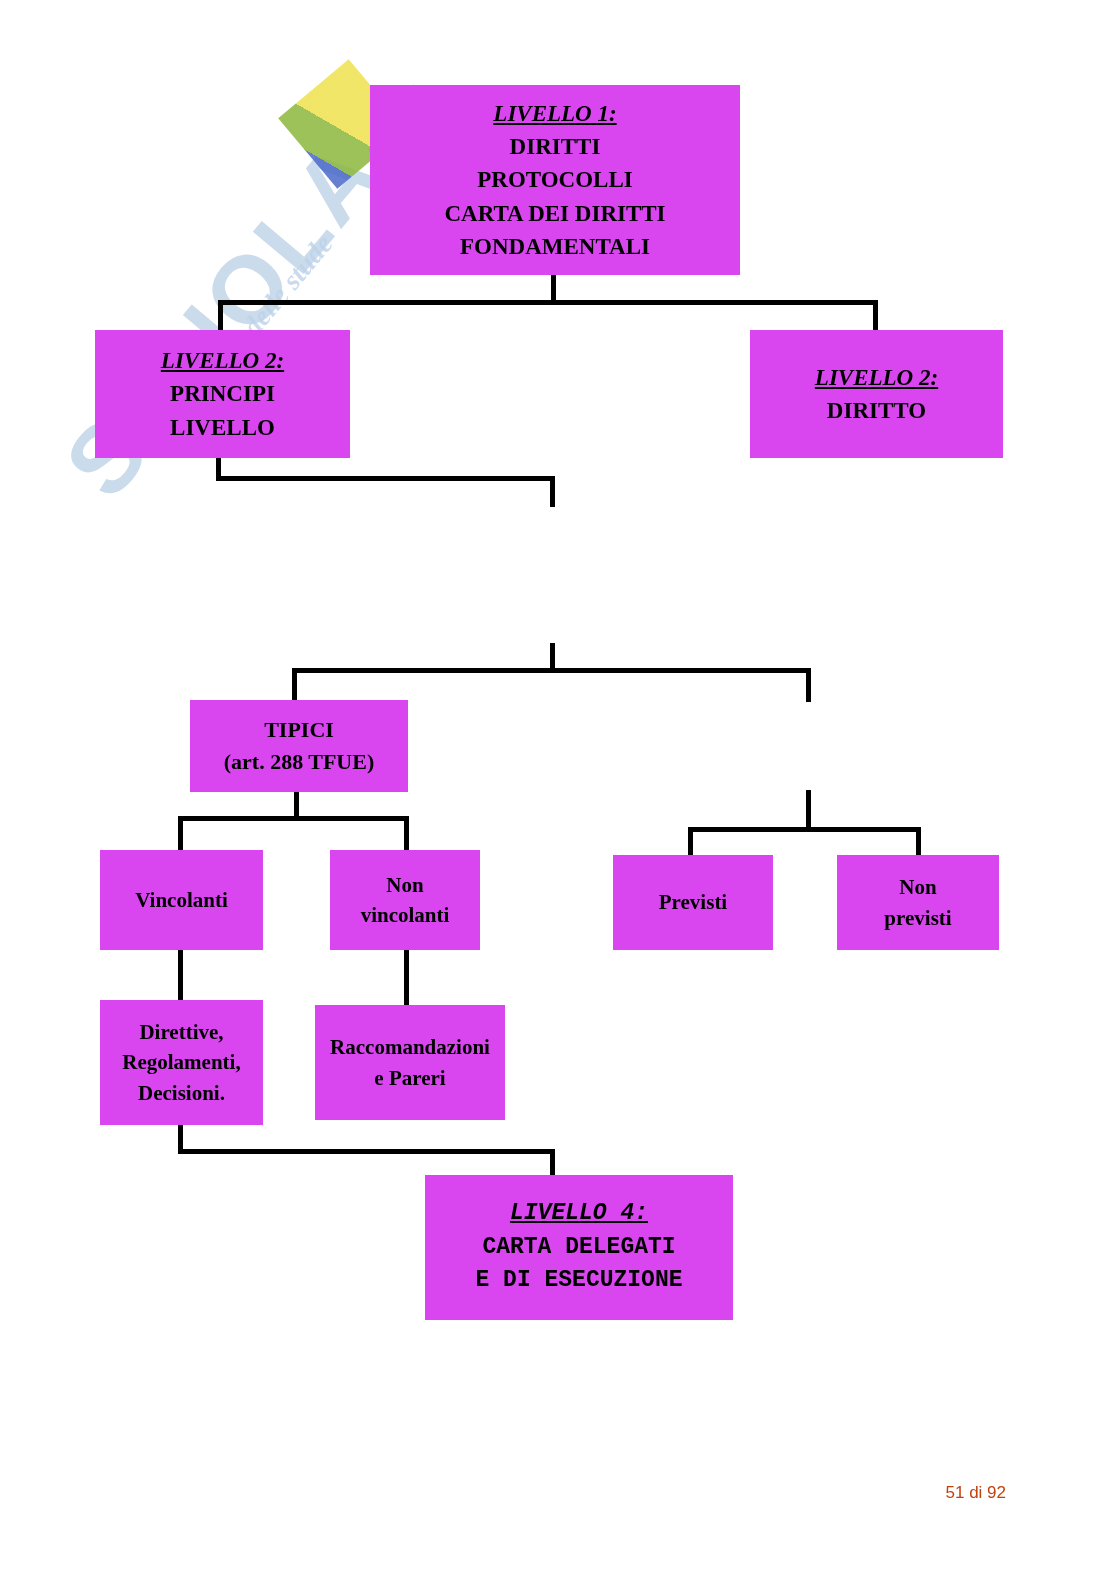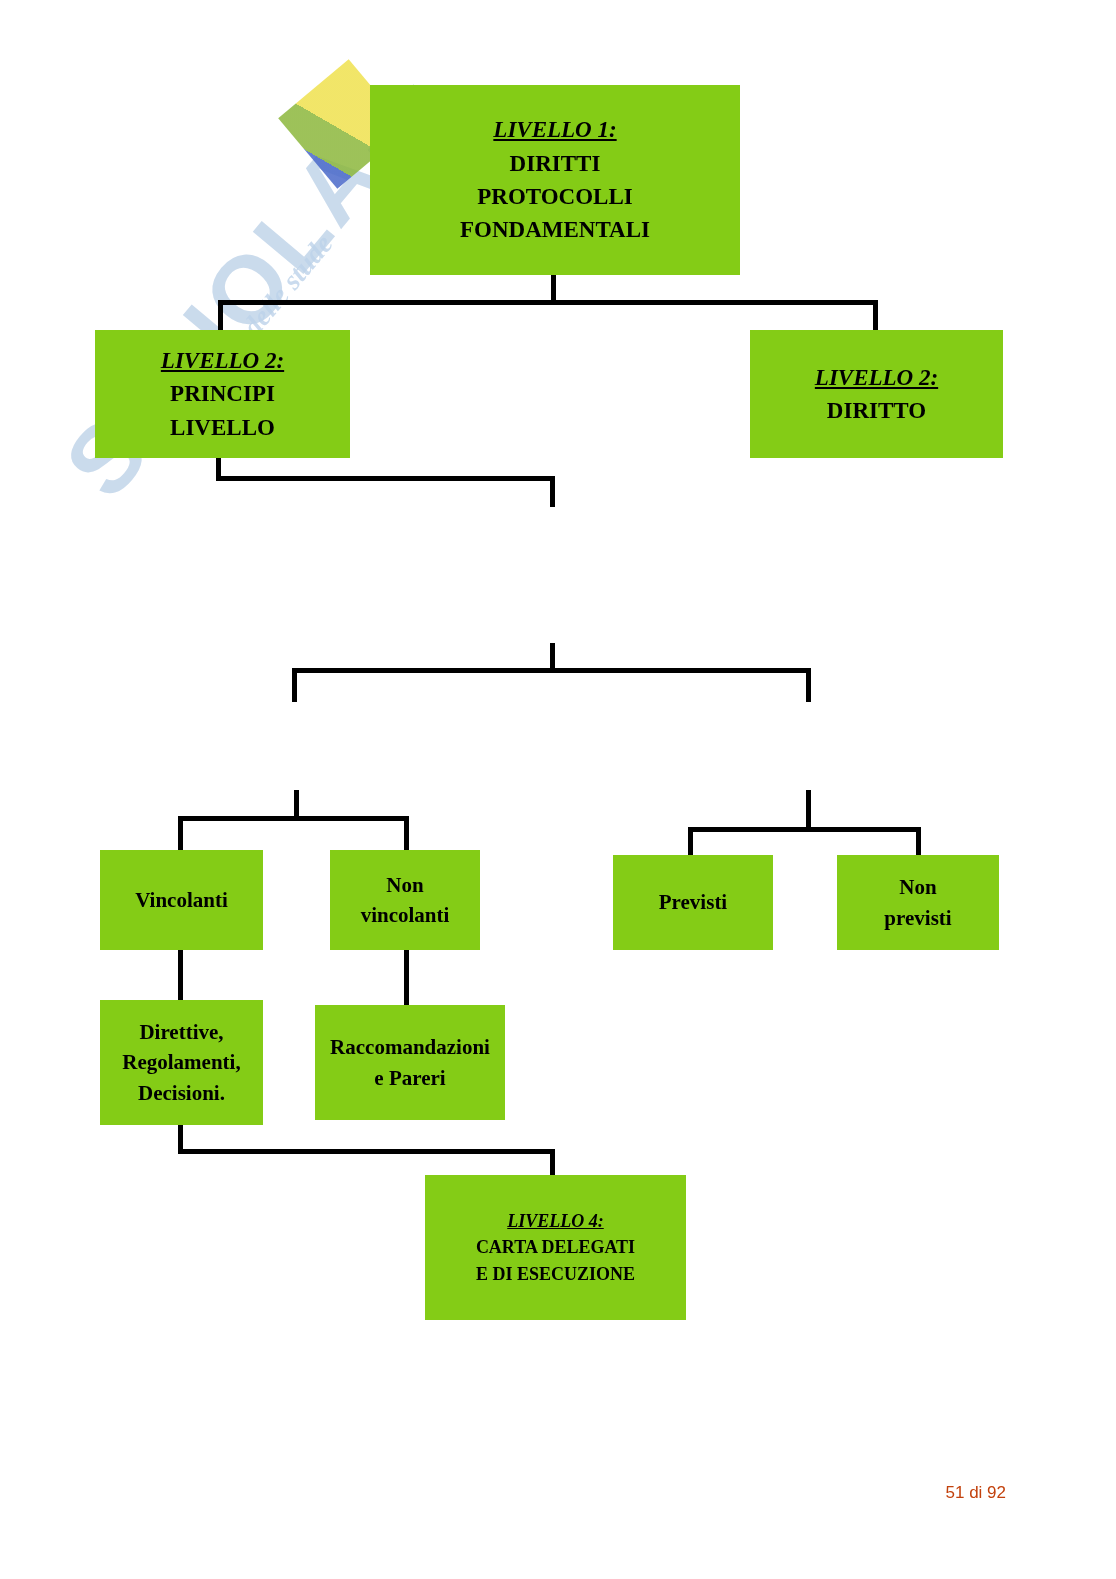--- a/index.html
+++ b/index.html
@@ -38,21 +38,21 @@
     opacity:0.85;
     z-index:0;
   }
   
   .vline, .hline { position:absolute; background:#000000; z-index:1; }
   .vline { width:5px; }
   .hline { height:5px; }
   
   .node {
     position:absolute;
-    background:#84cc16;
+    background:#d946ef;
     display:flex; flex-direction:column;
     justify-content:center; align-items:center;
     text-align:center;
     font-weight:bold; color:#000000;
     line-height:1.45;
     z-index:2;
   }
   .node .heading { font-style:italic; text-decoration:underline; }
   
   .page-number {
@@ -99,35 +99,40 @@
   <div class="vline" style="left:404px;top:948px;height:59px;"></div>
 
   <div class="vline" style="left:178px;top:1123px;height:30px;"></div>
   <div class="hline" style="left:178px;top:1149px;width:377px;"></div>
   <div class="vline" style="left:550px;top:1149px;height:28px;"></div>
 
   <div class="node" style="left:370px;top:85px;width:370px;height:190px;font-size:23px;">
     <div class="heading">LIVELLO 1:</div>
     <div>DIRITTI</div>
     <div>PROTOCOLLI</div>
+    <div>CARTA DEI DIRITTI</div>
     <div>FONDAMENTALI</div>
   </div>
 
   <div class="node" style="left:95px;top:330px;width:255px;height:128px;font-size:23px;">
     <div class="heading">LIVELLO 2:</div>
     <div>PRINCIPI</div>
     <div>LIVELLO</div>
   </div>
 
   <div class="node" style="left:750px;top:330px;width:253px;height:128px;font-size:23px;">
     <div class="heading">LIVELLO 2:</div>
     <div>DIRITTO</div>
   </div>
 
 
+  <div class="node" style="left:190px;top:700px;width:218px;height:92px;font-size:22px;">
+    <div>TIPICI</div>
+    <div>(art. 288 TFUE)</div>
+  </div>
 
 
   <div class="node" style="left:100px;top:850px;width:163px;height:100px;font-size:21px;">
     <div>Vincolanti</div>
   </div>
 
   <div class="node" style="left:330px;top:850px;width:150px;height:100px;font-size:21px;">
     <div>Non</div>
     <div>vincolanti</div>
   </div>
@@ -145,21 +150,21 @@
     <div>Raccomandazioni</div>
     <div>e Pareri</div>
   </div>
 
   <div class="node" style="left:100px;top:1000px;width:163px;height:125px;font-size:21px;">
     <div>Direttive,</div>
     <div>Regolamenti,</div>
     <div>Decisioni.</div>
   </div>
 
-  <div class="node" style="left:425px;top:1175px;width:261px;height:145px;font-size:18px;">
+  <div class="node" style="left:425px;top:1175px;width:308px;height:145px;font-size:23px;font-family:Liberation Mono, monospace;">
     <div class="heading">LIVELLO 4:</div>
     <div>CARTA DELEGATI</div>
     <div>E DI ESECUZIONE</div>
   </div>
 
   <div class="page-number">51 di 92</div>
 
 </div>
 
 </body></html>

